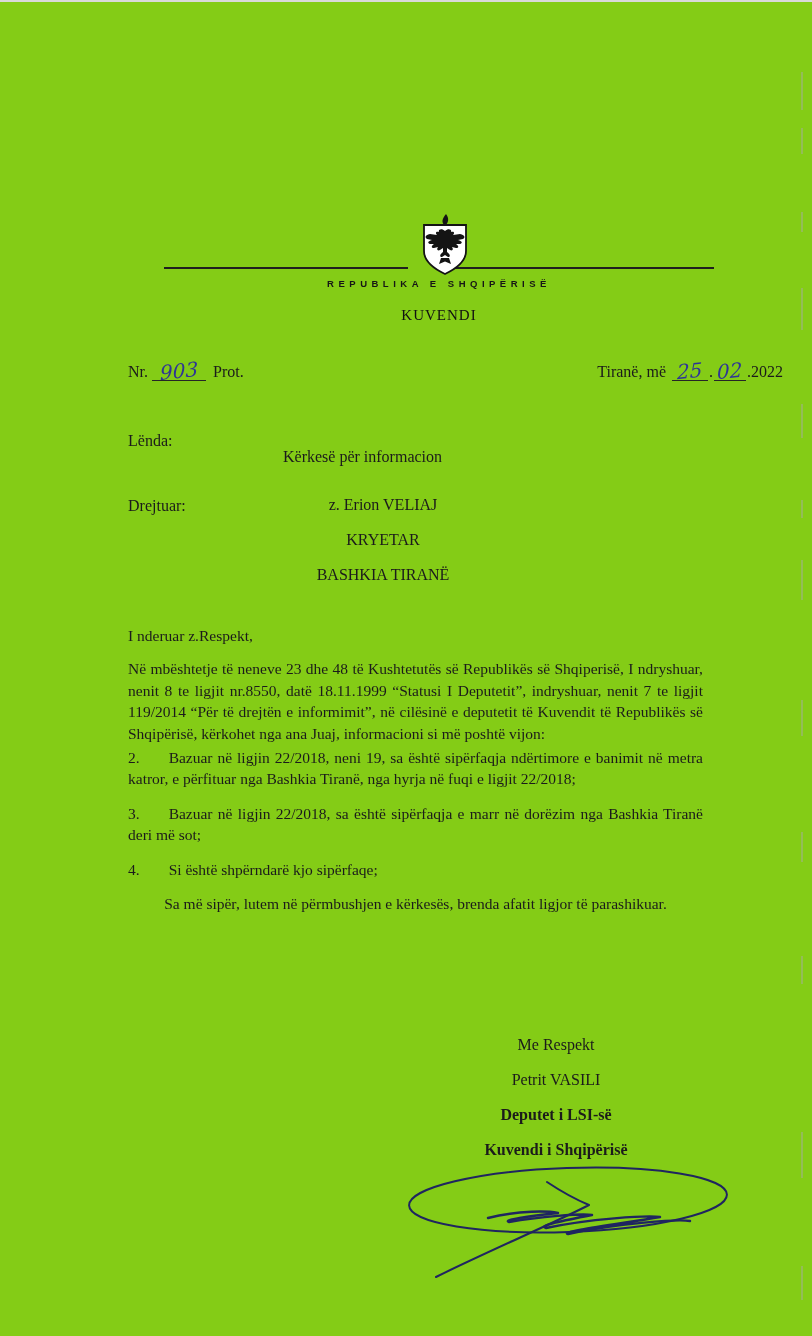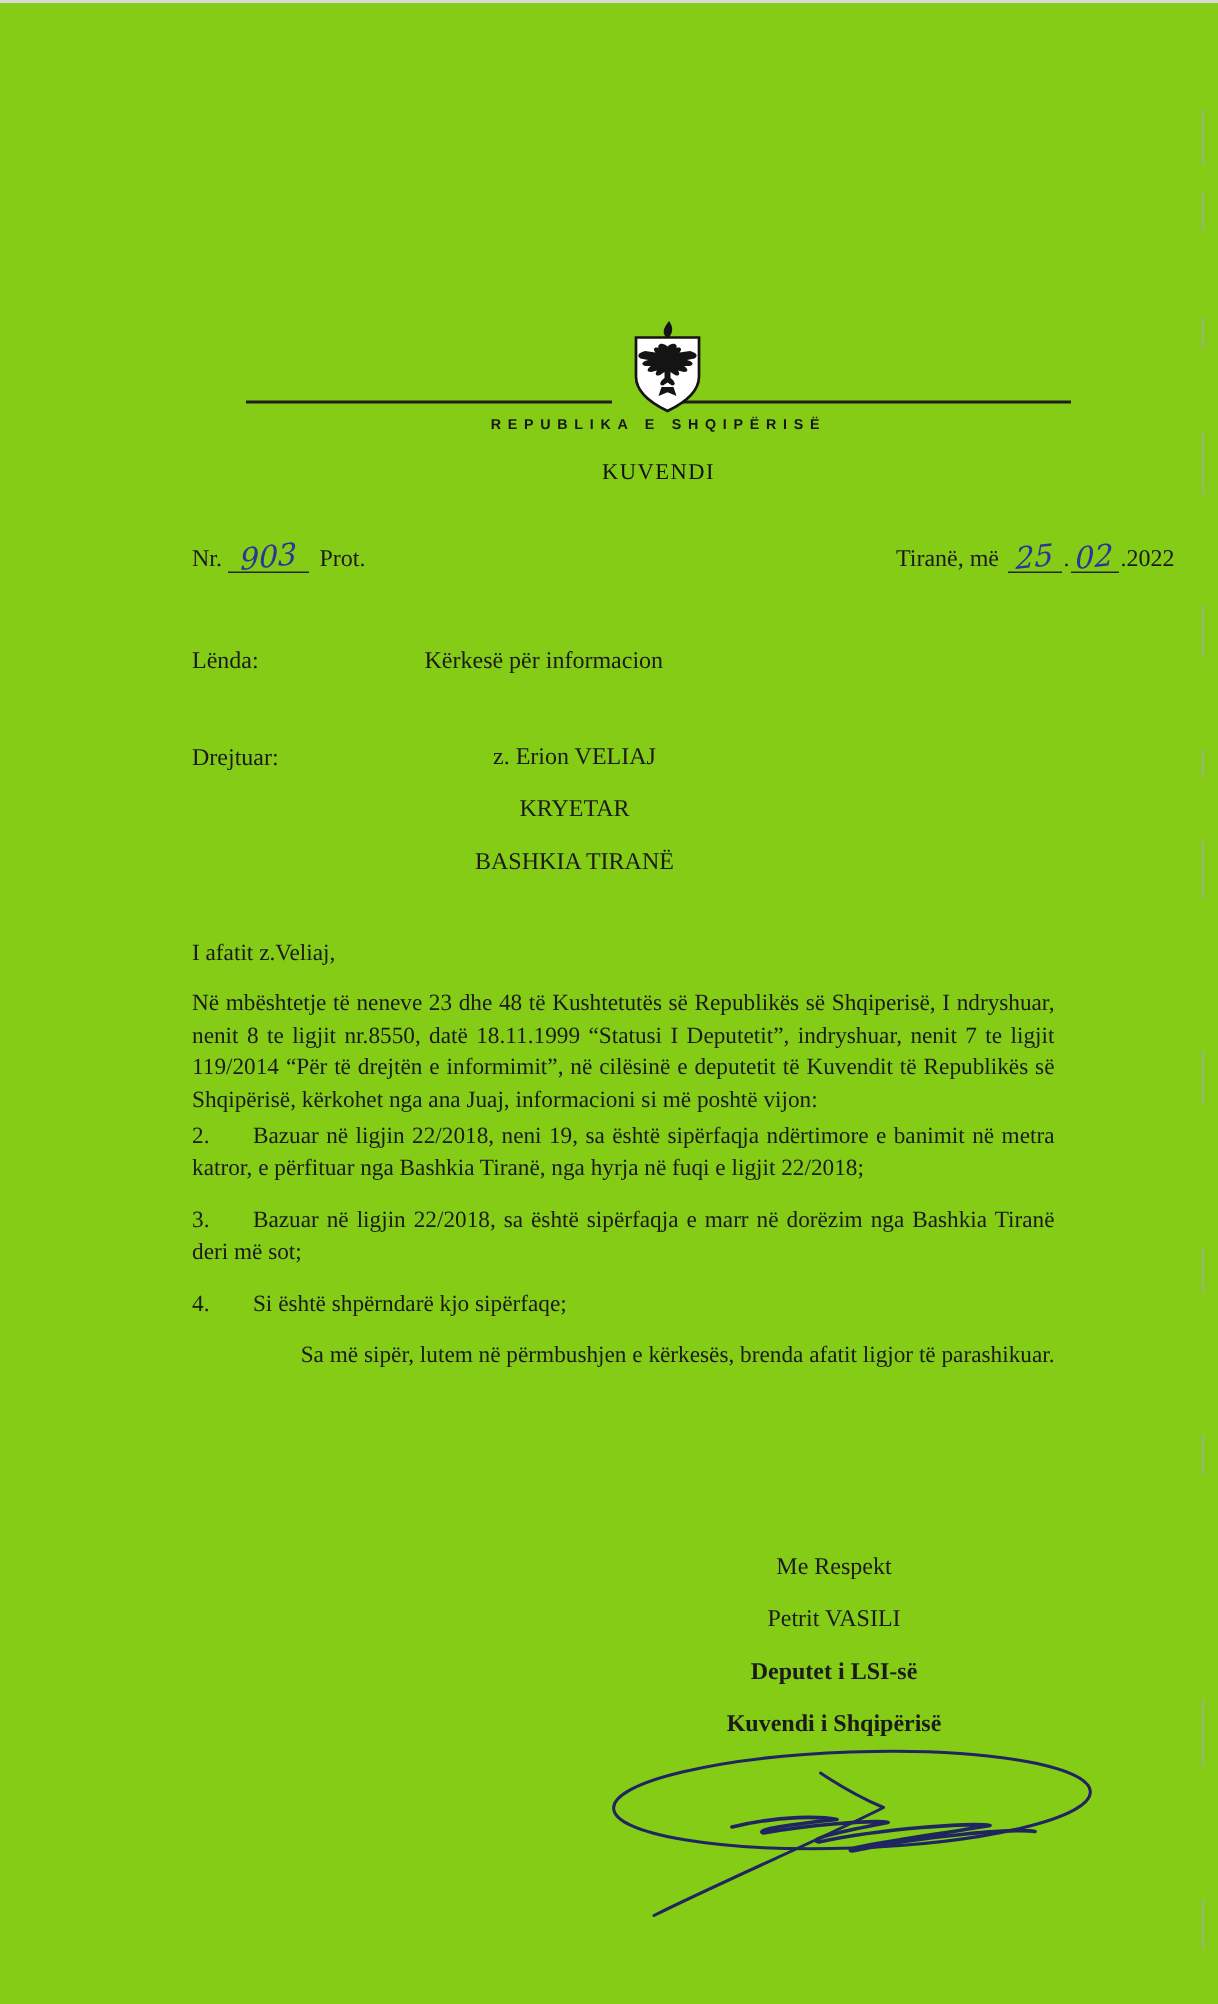--- a/index.html
+++ b/index.html
@@ -38,34 +38,34 @@
     display:inline-block;font-style:italic;font-family:"DejaVu Serif", serif;
     font-size:20px;line-height:1;position:relative;top:1px;
     transform:rotate(-6deg) skewX(-6deg);
   }
   .slot-nr{width:54px;margin:0 7px 0 4px;}
   .slot-day{width:36px;margin:0 1px 0 6px;}
   .slot-month{width:32px;margin:0 1px;}
 
   
   .field-label{position:absolute;left:128px;font-weight:normal;font-size:16px;}
-  .subject-value{position:absolute;left:283px;top:432px;font-size:16px;}
+  .subject-value{position:absolute;left:283px;top:448px;font-size:16px;}
   .addressee-block{position:absolute;left:283px;top:497px;width:200px;text-align:center;}
   .addressee-block p{margin:0 0 19px 0;font-size:16px;line-height:16px;}
 
   
   .body-block{
     position:absolute;left:128px;top:625px;width:575px;
     font-size:15.5px;line-height:21.4px;text-align:justify;
   }
   .body-block p{margin:0 0 13px 0;}
   .body-block .salutation{margin-bottom:12px;text-align:left;}
   .body-block .intro{margin-bottom:3px;}
   .num{margin-right:29px;}
-  .closing{text-align:right;}
+  .closing{text-align:center;}
 
   
   .sig-block{position:absolute;left:441px;top:1036px;width:230px;text-align:center;}
   .sig-block p{margin:0 0 18px 0;font-size:16px;line-height:17px;}
   .sig-bold{font-weight:bold;}
   .signature-svg{position:absolute;left:396px;top:1160px;}
 </style>
 </head>
 <body>
 
@@ -115,21 +115,21 @@
   <div class="subject-value">Kërkesë për informacion</div>
 
   <div class="field-label" style="top:497px;">Drejtuar:</div>
   <div class="addressee-block">
     <p>z. Erion VELIAJ</p>
     <p>KRYETAR</p>
     <p>BASHKIA TIRANË</p>
   </div>
 
   <div class="body-block">
-    <p class="salutation">I afatit z.Veliaj,</p>
+    <p class="salutation">I nderuar z.Respekt,</p>
     <p class="intro">Në mbështetje të neneve 23 dhe 48 të Kushtetutës së Republikës së Shqiperisë, I ndryshuar, nenit 8 te ligjit nr.8550, datë 18.11.1999 “Statusi I Deputetit”, indryshuar, nenit 7 te ligjit 119/2014 “Për të drejtën e informimit”, në cilësinë e deputetit të Kuvendit të Republikës së Shqipërisë, kërkohet nga ana Juaj, informacioni si më poshtë vijon:</p>
     <p><span class="num">2.</span><span>Bazuar në ligjin 22/2018, neni  19, sa është sipërfaqja ndërtimore e banimit në metra katror, e përfituar nga Bashkia Tiranë, nga hyrja në fuqi e ligjit 22/2018;</span></p>
     <p><span class="num">3.</span><span>Bazuar në ligjin 22/2018, sa është sipërfaqja e marr në dorëzim nga Bashkia Tiranë deri më sot;</span></p>
     <p><span class="num">4.</span><span>Si është shpërndarë kjo sipërfaqe;</span></p>
     <p class="closing">Sa më sipër, lutem në përmbushjen e kërkesës, brenda afatit ligjor të parashikuar.</p>
   </div>
 
   <div class="sig-block">
     <p>Me Respekt</p>
     <p>Petrit VASILI</p>

